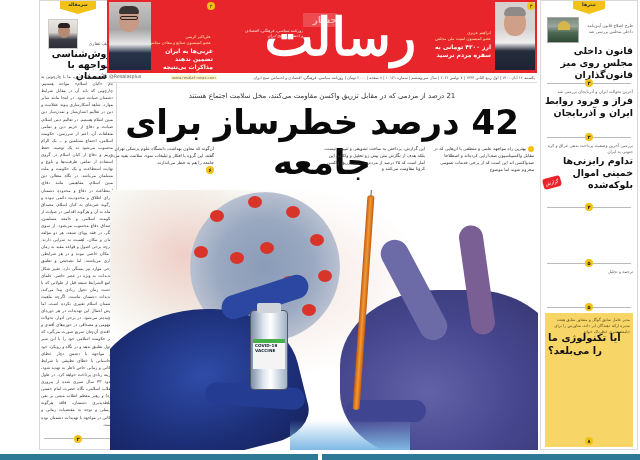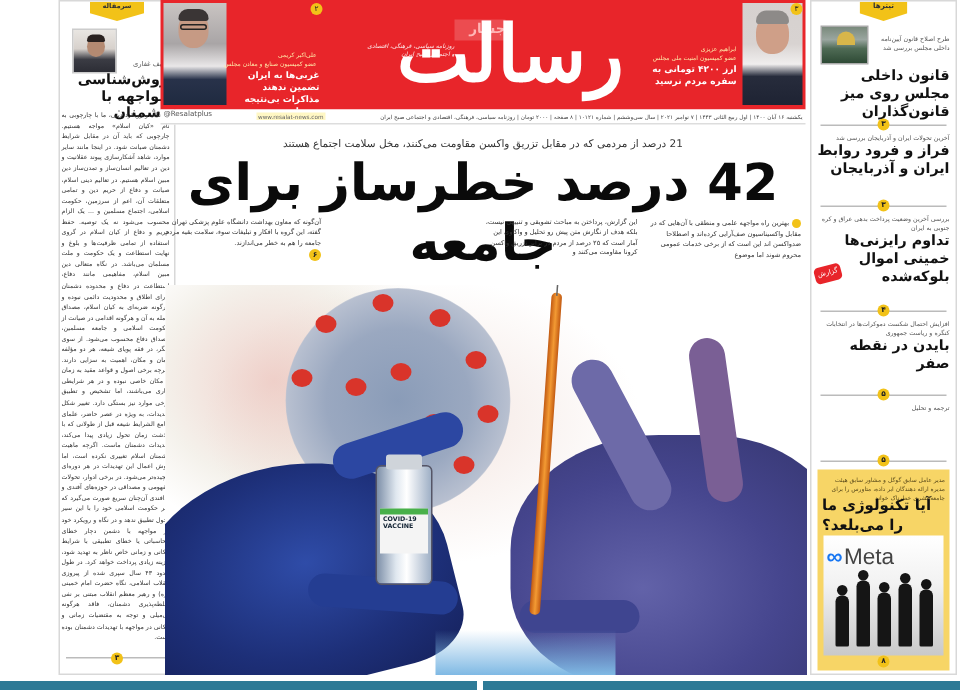--- a/index.html
+++ b/index.html
@@ -243,46 +243,34 @@
 
     <div class="story" style="top:142px">
       <div class="sub">بررسی آخرین وضعیت پرداخت بدهی عراق و کره جنوبی به ایران</div>
       <div class="title">تداوم رایزنی‌ها خمینی اموال بلوکه‌شده</div>
     </div>
     <div class="exclusive-badge">گزارش</div>
     <div class="divider" style="top:206px">
         <span class="page-num">۴</span>
       </div>
 
-    <div class="story" style="top:212px">
-      <div class="sub">افزایش احتمال شکست دموکرات‌ها در انتخابات کنگره و ریاست جمهوری</div>
-      <div class="title">بایدن در نقطه صفر</div>
-    </div>
     <div class="divider" style="top:262px">
         <span class="page-num">۵</span>
       </div>
 
     <div class="story" style="top:268px">
       <div class="sub">ترجمه و تحلیل</div>
     </div>
     <div class="divider" style="top:306px">
         <span class="page-num">۵</span>
       </div>
 
     <div class="yellow-box">
       <div class="sub">مدیر عامل سابق گوگل و مشاور سابق هیئت مدیره ارائه دهندگان ابر داده، متاورس را برای جامعه بشری خطرناک خواند</div>
       <div class="title">آیا تکنولوژی ما را می‌بلعد؟</div>
-      <div class="meta-img">
-        <div class="meta-logo"><span class="inf">∞</span><span>Meta</span></div>
-        <div class="silhouette" style="left:8px;height:34px"></div>
-        <div class="silhouette" style="left:22px;height:44px"></div>
-        <div class="silhouette" style="left:36px;height:36px"></div>
-        <div class="silhouette" style="left:50px;height:42px"></div>
-        <div class="silhouette" style="left:64px;height:38px"></div>
-      </div>
       <span class="page-num">۸</span>
     </div>
   </div>
 
   <div class="bottom-strip">
       <div class="gap"></div>
     </div>
 </div>
 
 </body></html>

